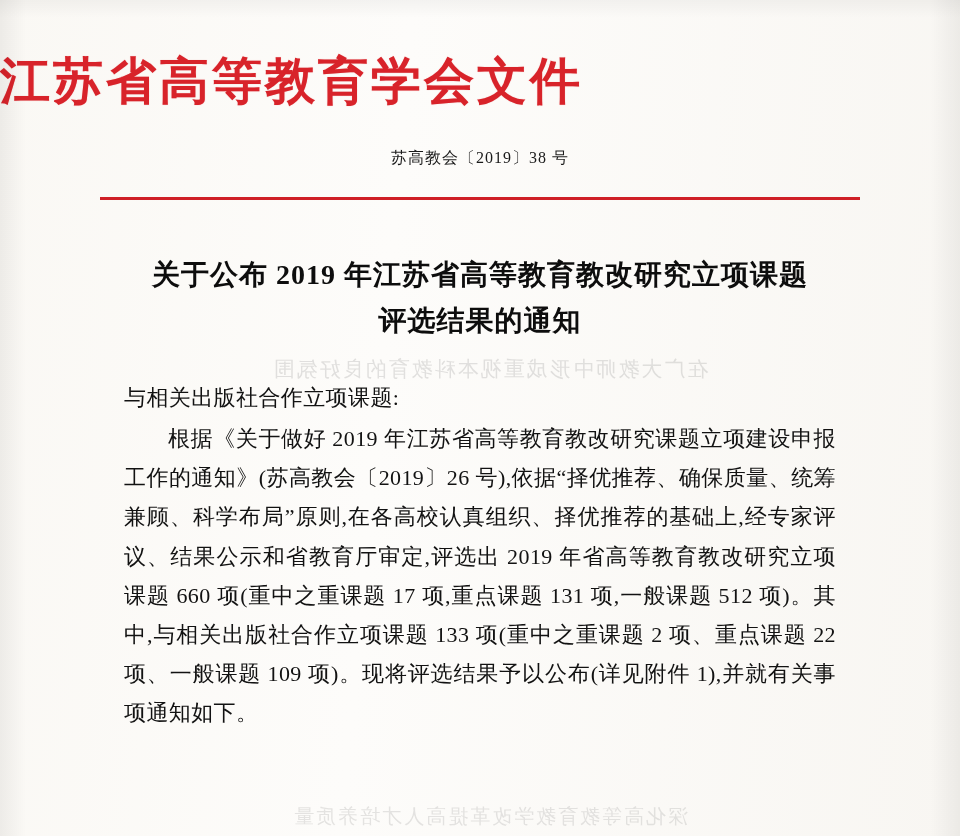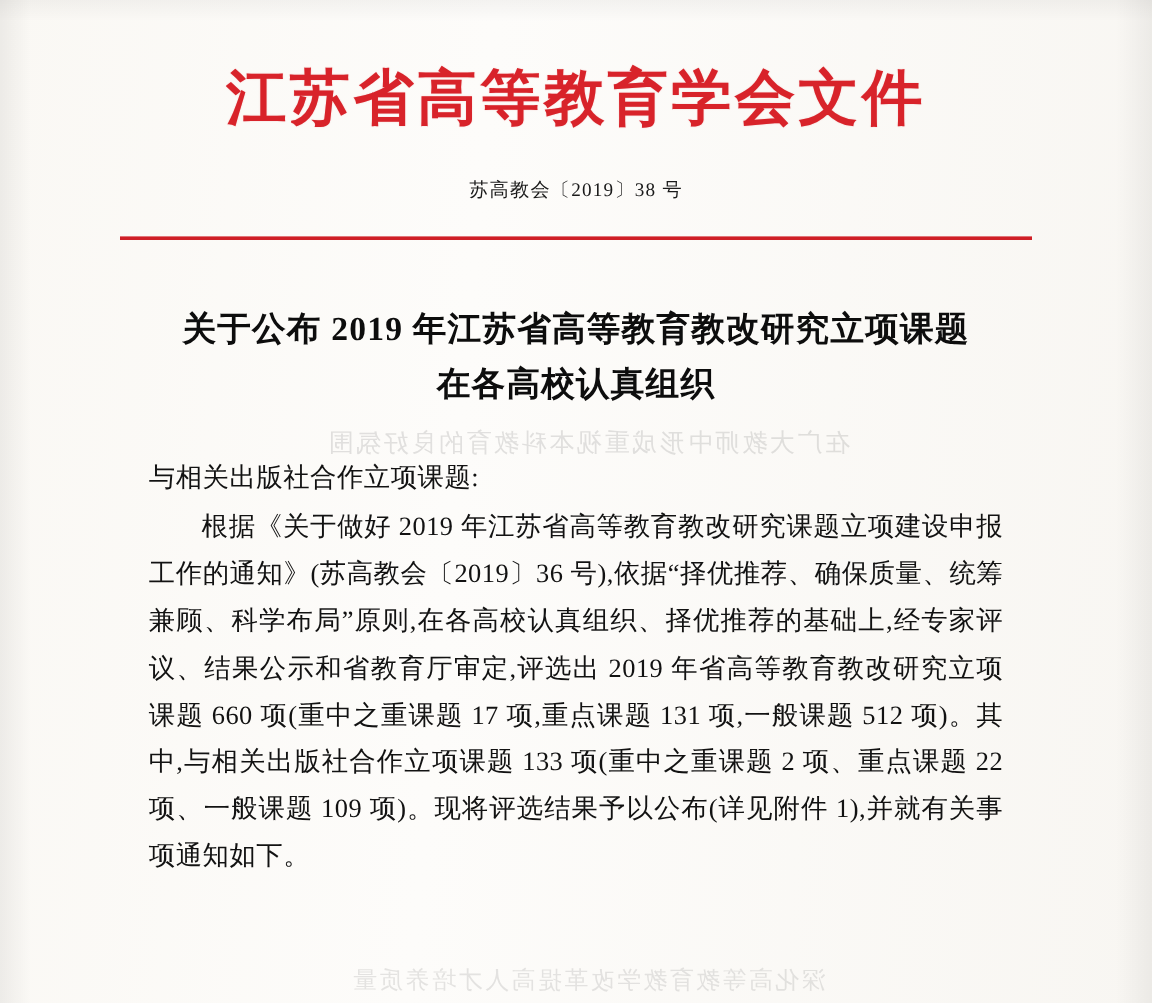--- a/index.html
+++ b/index.html
@@ -41,21 +41,20 @@
   .paper-shade-top {
     position: absolute;
     left: 0; right: 0; top: 0;
     height: 18px;
     background: linear-gradient(to bottom, rgba(0,0,0,0.04), rgba(0,0,0,0));
     pointer-events: none;
   }
 
   
   .masthead {
-    text-align: center;
     padding-top: 52px;
   }
   .masthead-title {
     color: #d8232a;
     font-family: "DejaVu Serif", "Liberation Serif", serif;
     font-weight: bold;
     font-size: 50px;
     letter-spacing: 3px;
     line-height: 1.15;
     text-shadow: 0 0 1px rgba(216,35,42,0.35);
@@ -148,23 +147,23 @@
   <div class="masthead">
     <div class="masthead-title">江苏省高等教育学会文件</div>
   </div>
 
   <div class="doc-number">苏高教会〔2019〕38 号</div>
 
   <div class="red-rule"></div>
 
   <div class="doc-title">
     <span class="line">关于公布 2019 年江苏省高等教育教改研究立项课题</span>
-    <span class="line">在各高校认真组织</span>
+    <span class="line">评选结果的通知</span>
   </div>
 
   <div class="body-block">
     <div class="salutation">与相关出版社合作立项课题:</div>
-    <div class="para">根据《关于做好 2019 年江苏省高等教育教改研究课题立项建设申报工作的通知》(苏高教会〔2019〕36 号),依据“择优推荐、确保质量、统筹兼顾、科学布局”原则,在各高校认真组织、择优推荐的基础上,经专家评议、结果公示和省教育厅审定,评选出 2019 年省高等教育教改研究立项课题 660 项(重中之重课题 17 项,重点课题 131 项,一般课题 512 项)。其中,与相关出版社合作立项课题 133 项(重中之重课题 2 项、重点课题 22 项、一般课题 109 项)。现将评选结果予以公布(详见附件 1),并就有关事项通知如下。</div>
+    <div class="para">根据《关于做好 2019 年江苏省高等教育教改研究课题立项建设申报工作的通知》(苏高教会〔2019〕26 号),依据“择优推荐、确保质量、统筹兼顾、科学布局”原则,在各高校认真组织、择优推荐的基础上,经专家评议、结果公示和省教育厅审定,评选出 2019 年省高等教育教改研究立项课题 660 项(重中之重课题 17 项,重点课题 131 项,一般课题 512 项)。其中,与相关出版社合作立项课题 133 项(重中之重课题 2 项、重点课题 22 项、一般课题 109 项)。现将评选结果予以公布(详见附件 1),并就有关事项通知如下。</div>
   </div>
 
   <div class="showthrough-2">深化高等教育教学改革提高人才培养质量</div>
 
 </div>
 
 </body></html>

